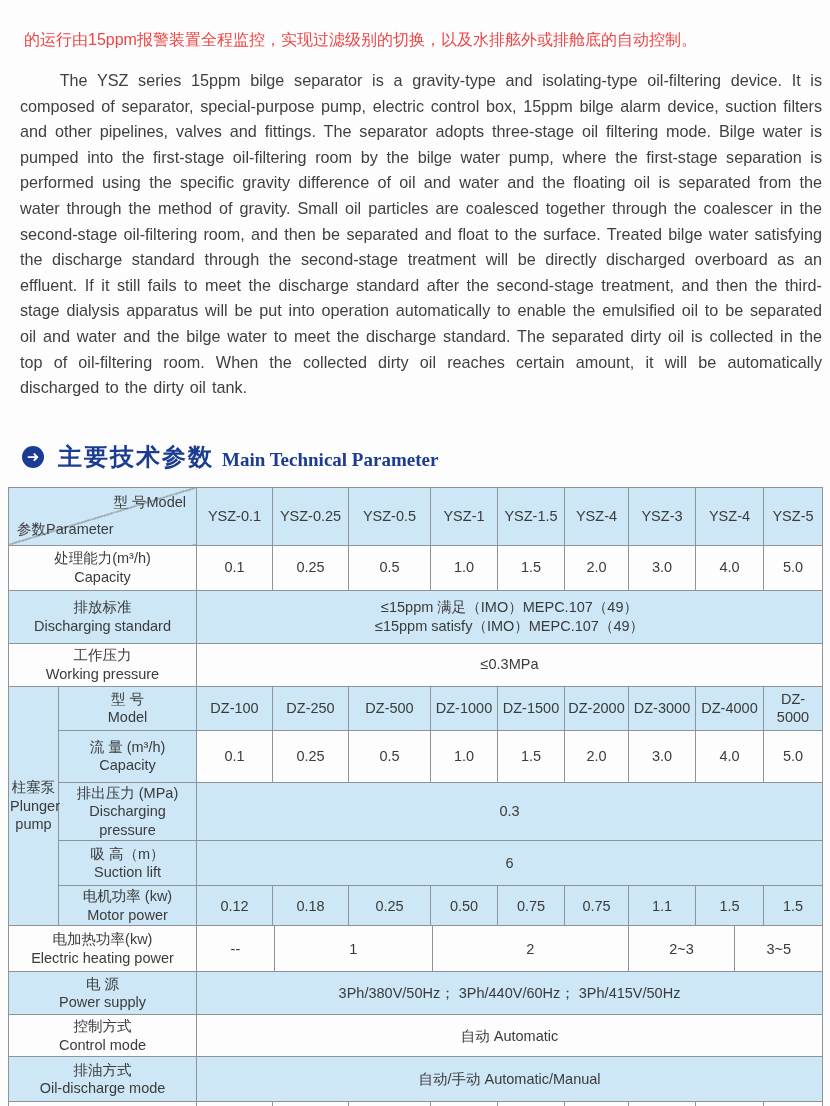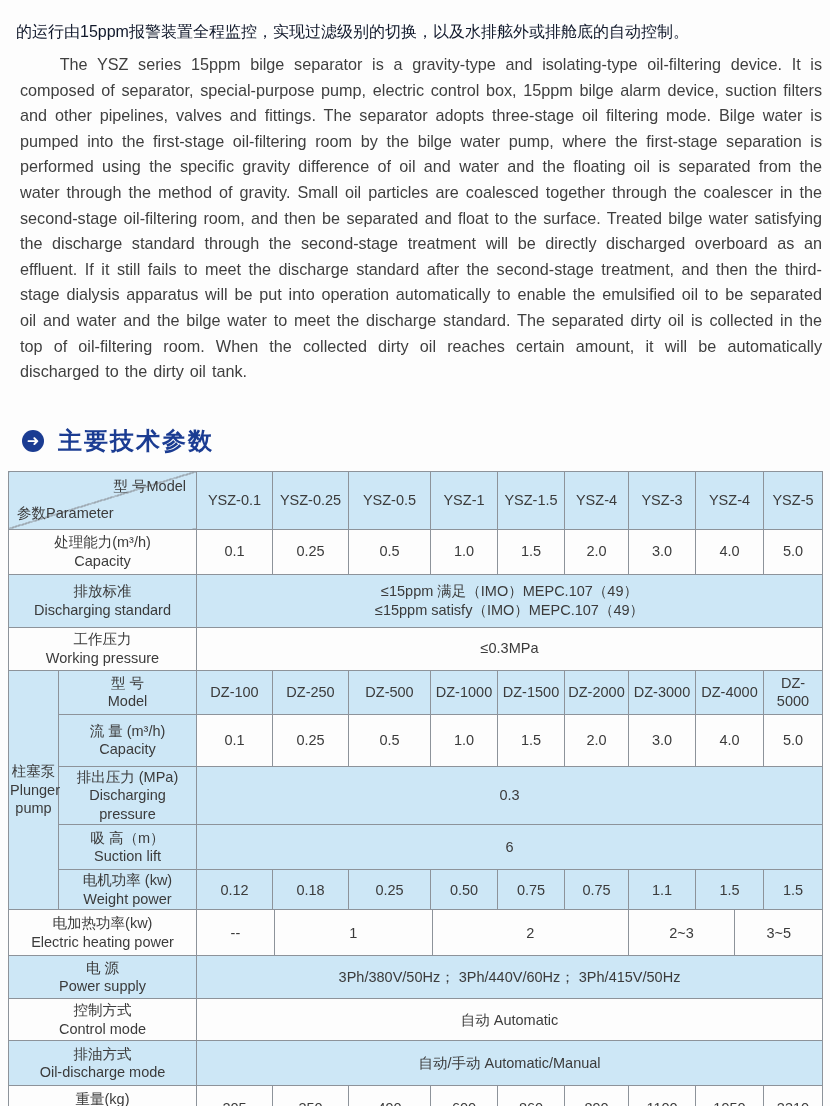--- a/index.html
+++ b/index.html
@@ -1,19 +1,19 @@
 <!DOCTYPE html>
 <html><head>
 <meta charset="utf-8">
 <style>
   html,body{margin:0;padding:0;background:#fdfdfd;}
   body{width:830px;font-family:"Liberation Sans","DejaVu Sans",sans-serif;color:#3a3a3a;}
   .page{width:814px;margin:0 auto;padding-top:12px;}
 
-  .intro-cn{font-size:16px;line-height:24px;color:#0f172a;margin:8px;}
+  .intro-cn{font-size:16px;line-height:24px;color:#ef4444;margin:16px;}
   .intro-en{font-size:16.2px;line-height:25.6px;color:#3f3f3f;text-align:justify;
             text-indent:2.45em;margin:8px 0 0 12px;word-spacing:1.5px;}
 
   .section-head{display:flex;align-items:center;margin:40px 0 14px 14px;}
   .arrow-icon{width:22px;height:22px;border-radius:50%;background:#1b3c92;color:#fff;
               display:flex;align-items:center;justify-content:center;font-size:15px;
               font-weight:bold;flex:0 0 auto;}
   .title-cn{font-size:24px;font-weight:bold;color:#1b3c92;margin-left:14px;letter-spacing:2px;}
   .title-en{font-family:"Liberation Serif","DejaVu Serif",serif;font-size:19px;font-weight:bold;
             color:#1b3c92;margin-left:8px;position:relative;top:3px;}
@@ -44,20 +44,21 @@
 <body>
 
 <div class="page">
 
   <p class="intro-cn">的运行由15ppm报警装置全程监控，实现过滤级别的切换，以及水排舷外或排舱底的自动控制。</p>
   <p class="intro-en">The YSZ series 15ppm bilge separator is a gravity-type and isolating-type oil-filtering device. It is composed of separator, special-purpose pump, electric control box, 15ppm bilge alarm device, suction filters and other pipelines, valves and fittings. The separator adopts three-stage oil filtering mode. Bilge water is pumped into the first-stage oil-filtering room by the bilge water pump, where the first-stage separation is performed using the specific gravity difference of oil and water and the floating oil is separated from the water through the method of gravity. Small oil particles are coalesced together through the coalescer in the second-stage oil-filtering room, and then be separated and float to the surface. Treated bilge water satisfying the discharge standard through the second-stage treatment will be directly discharged overboard as an effluent. If it still fails to meet the discharge standard after the second-stage treatment, and then the third-stage dialysis apparatus will be put into operation automatically to enable the emulsified oil to be separated oil and water and the bilge water to meet the discharge standard. The separated dirty oil is collected in the top of oil-filtering room. When the collected dirty oil reaches certain amount, it will be automatically discharged to the dirty oil tank.</p>
 
   <div class="section-head">
     <span class="arrow-icon">➜</span>
     <span class="title-cn">主要技术参数</span>
+    <span class="title-en">Main Technical Parameter</span>
   </div>
 
   <table>
     <colgroup>
       <col style="width:50px">
         <col style="width:138px">
       <col style="width:76px">
         <col style="width:76px">
         <col style="width:82px">
       <col style="width:67px">
@@ -169,21 +170,21 @@
       <td class="blue two-line">
         <div>吸 高（m）</div>
         <div>Suction lift</div>
       </td>
       <td colspan="9" class="blue">6</td>
     </tr>
 
     <tr style="height:40px">
       <td class="blue two-line">
         <div>电机功率 (kw)</div>
-        <div>Weight power</div>
+        <div>Motor power</div>
       </td>
       <td class="blue">0.12</td>
       <td class="blue">0.18</td>
       <td class="blue">0.25</td>
       <td class="blue">0.50</td>
       <td class="blue">0.75</td>
       <td class="blue">0.75</td>
       <td class="blue">1.1</td>
       <td class="blue">1.5</td>
       <td class="blue">1.5</td>

